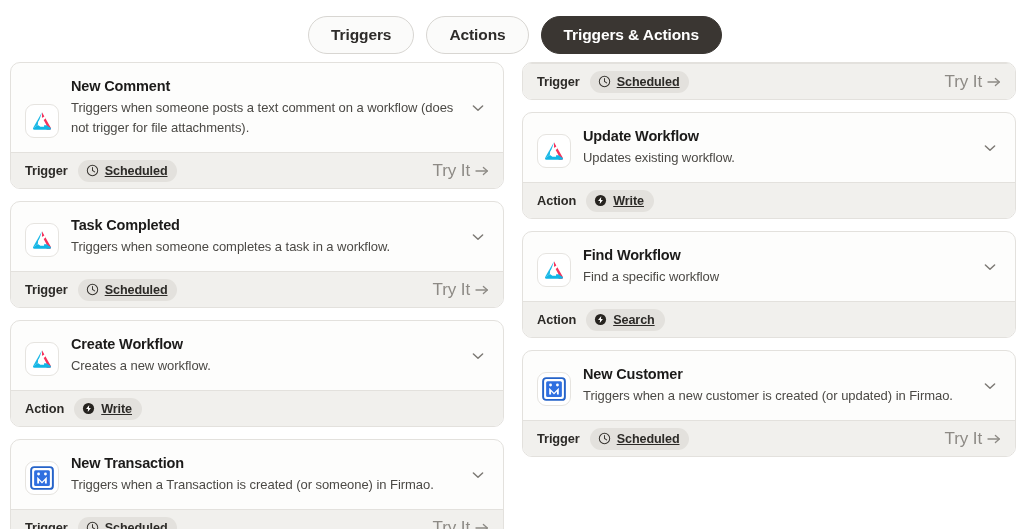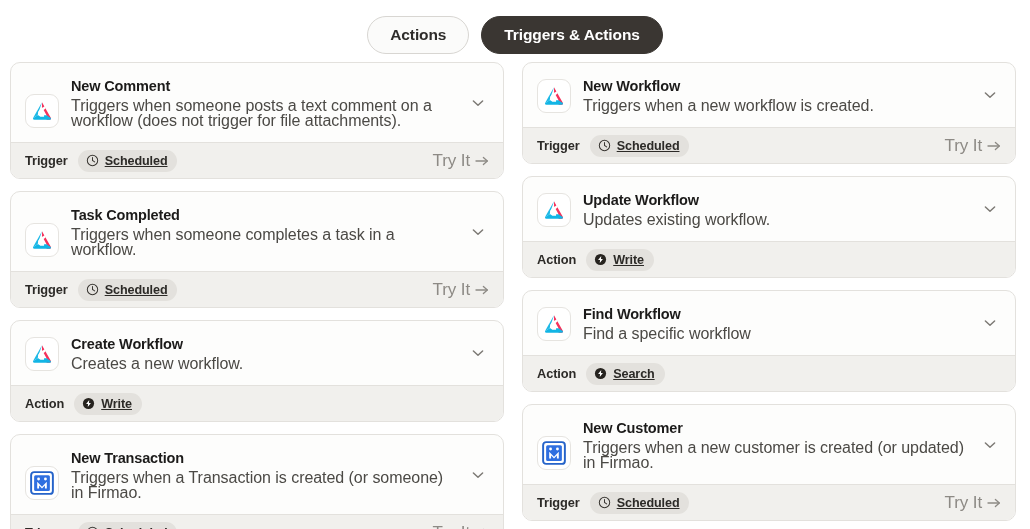--- a/index.html
+++ b/index.html
@@ -87,23 +87,23 @@
   .card-text { flex: 1 1 auto; padding-right: 8px; min-width: 0; }
   .card-title {
     font-size: 14.5px;
     font-weight: 700;
     color: #1c1b1a;
     letter-spacing: -0.15px;
     line-height: 19px;
     margin-bottom: 2px;
   }
   .card-desc {
-    font-size: 16px;
+    font-size: 13px;
     color: #4b4945;
-    line-height: 15px;
+    line-height: 20px;
     letter-spacing: -0.05px;
   }
   .chevron {
     flex: 0 0 auto;
     width: 22px;
     height: 22px;
     display: flex;
     align-items: center;
     justify-content: center;
     align-self: center;
@@ -156,20 +156,21 @@
   }
   .try-it svg { display: block; }
   .foot-spacer { margin-left: auto; }
 </style>
 </head>
 <body>
 
 <div class="page">
 
   <div class="filter-bar">
+      <button class="pill inactive">Triggers</button>
       <button class="pill inactive">Actions</button>
       <button class="pill active">Triggers &amp; Actions</button>
     </div>
 
   <div class="columns">
     <div class="col" id="col-left">
         <div class="card">
           <div class="card-body">
             <div class="app-icon">
               <svg width="22" height="22" viewBox="0 0 32 32">
@@ -329,33 +330,126 @@
     <path d="M1 6 H12.2" stroke="#8d8a85" stroke-width="1.3" stroke-linecap="round"></path>
     <path d="M8.4 2.4 L12.3 6 L8.4 9.6" stroke="#8d8a85" stroke-width="1.3" stroke-linecap="round" stroke-linejoin="round"></path>
   </svg>
               </span>
             </a>
           </div>
         </div>
       </div>
     <div class="col" id="col-right">
         <div class="card">
+          <div class="card-foot">
+            <span class="foot-kind">Trigger</span>
+            <span class="badge">
+              <span class="bicon">
+                <svg width="13" height="13" viewBox="0 0 14 14" fill="none">
+    <circle cx="7" cy="7" r="5.6" stroke="#3a3733" stroke-width="1.1"></circle>
+    <path d="M7 3.9 L7 7 L9.3 8.5" stroke="#3a3733" stroke-width="1.1" stroke-linecap="round"></path>
+  </svg>
+              </span>
+              <span>Scheduled</span>
+            </span>
+            <a class="try-it">
+              <span>Try It</span>
+              <span>
+                <svg width="14" height="12" viewBox="0 0 14 12" fill="none">
+    <path d="M1 6 H12.2" stroke="#8d8a85" stroke-width="1.3" stroke-linecap="round"></path>
+    <path d="M8.4 2.4 L12.3 6 L8.4 9.6" stroke="#8d8a85" stroke-width="1.3" stroke-linecap="round" stroke-linejoin="round"></path>
+  </svg>
+              </span>
+            </a>
+          </div>
+        </div>
+        <div class="card">
           <div class="card-body">
             <div class="app-icon">
               <svg width="22" height="22" viewBox="0 0 32 32">
     <path d="M16 3.2 L29.2 26.4 A2.6 2.6 0 0 1 27 28.8 L22.6 28.8 L22.6 22.0 L16 10.2 Z" fill="#f5325b"></path>
     <path d="M29.2 26.4 A2.6 2.6 0 0 1 27 28.8 L5 28.8 A2.6 2.6 0 0 1 2.8 26.4 L9.6 22.0 L22.6 22.0 Z" fill="#12b5e5"></path>
     <path d="M16 3.2 L9.6 22.0 L2.8 26.4 Z" fill="#12b5e5" opacity="0.95"></path>
     <path d="M16 3.2 L22.6 22.0 L9.6 22.0 Z" fill="#ffffff" opacity="0.0"></path>
     <path d="M20.4 8.6 L12.2 14.4 A6 6 0 0 0 13.6 24.4 L19.0 24.4 L19.0 19.4 L16.2 19.4 A1.6 1.6 0 0 1 15.3 16.5 L21.0 12.6 Z" fill="#ffffff"></path>
   </svg>
             </div>
             <div class="card-text">
-              <div class="card-title">New Workflow</div>
-              <div class="card-desc">Triggers when a new workflow is created.</div>
+              <div class="card-title">Update Workflow</div>
+              <div class="card-desc">Updates existing workflow.</div>
+            </div>
+            <div class="chevron">
+              <svg width="16" height="16" viewBox="0 0 16 16" fill="none">
+    <path d="M3.4 6 L8 10.3 L12.6 6" stroke="#7d7a75" stroke-width="1.5" stroke-linecap="round" stroke-linejoin="round"></path>
+  </svg>
+            </div>
+          </div>
+          <div class="card-foot">
+            <span class="foot-kind">Action</span>
+            <span class="badge">
+              <span class="bicon">
+                <svg width="13" height="13" viewBox="0 0 14 14">
+    <circle cx="7" cy="7" r="6" fill="#26231f"></circle>
+    <path d="M7.8 3.2 L4.4 7.6 L6.5 7.6 L6.2 10.8 L9.6 6.4 L7.5 6.4 Z" fill="#ffffff"></path>
+  </svg>
+              </span>
+              <span>Write</span>
+            </span>
+            <span class="foot-spacer"></span>
+          </div>
+        </div>
+        <div class="card">
+          <div class="card-body">
+            <div class="app-icon">
+              <svg width="22" height="22" viewBox="0 0 32 32">
+    <path d="M16 3.2 L29.2 26.4 A2.6 2.6 0 0 1 27 28.8 L22.6 28.8 L22.6 22.0 L16 10.2 Z" fill="#f5325b"></path>
+    <path d="M29.2 26.4 A2.6 2.6 0 0 1 27 28.8 L5 28.8 A2.6 2.6 0 0 1 2.8 26.4 L9.6 22.0 L22.6 22.0 Z" fill="#12b5e5"></path>
+    <path d="M16 3.2 L9.6 22.0 L2.8 26.4 Z" fill="#12b5e5" opacity="0.95"></path>
+    <path d="M16 3.2 L22.6 22.0 L9.6 22.0 Z" fill="#ffffff" opacity="0.0"></path>
+    <path d="M20.4 8.6 L12.2 14.4 A6 6 0 0 0 13.6 24.4 L19.0 24.4 L19.0 19.4 L16.2 19.4 A1.6 1.6 0 0 1 15.3 16.5 L21.0 12.6 Z" fill="#ffffff"></path>
+  </svg>
+            </div>
+            <div class="card-text">
+              <div class="card-title">Find Workflow</div>
+              <div class="card-desc">Find a specific workflow</div>
+            </div>
+            <div class="chevron">
+              <svg width="16" height="16" viewBox="0 0 16 16" fill="none">
+    <path d="M3.4 6 L8 10.3 L12.6 6" stroke="#7d7a75" stroke-width="1.5" stroke-linecap="round" stroke-linejoin="round"></path>
+  </svg>
+            </div>
+          </div>
+          <div class="card-foot">
+            <span class="foot-kind">Action</span>
+            <span class="badge">
+              <span class="bicon">
+                <svg width="13" height="13" viewBox="0 0 14 14">
+    <circle cx="7" cy="7" r="6" fill="#26231f"></circle>
+    <path d="M7.8 3.2 L4.4 7.6 L6.5 7.6 L6.2 10.8 L9.6 6.4 L7.5 6.4 Z" fill="#ffffff"></path>
+  </svg>
+              </span>
+              <span>Search</span>
+            </span>
+            <span class="foot-spacer"></span>
+          </div>
+        </div>
+        <div class="card">
+          <div class="card-body">
+            <div class="app-icon">
+              <svg width="24" height="24" viewBox="0 0 32 32">
+    <rect x="1.5" y="1.5" width="29" height="29" rx="4" fill="#ffffff" stroke="#2563c9" stroke-width="2.6"></rect>
+    <rect x="5.5" y="5.5" width="21" height="21" rx="2" fill="#2f6fe0"></rect>
+    <circle cx="11.4" cy="10.6" r="1.9" fill="#ffffff"></circle>
+    <circle cx="20.6" cy="10.6" r="1.9" fill="#ffffff"></circle>
+    <path d="M9.6 23.4 L9.6 14.2 L16 21.0 L22.4 14.2 L22.4 23.4 L19.9 23.4 L19.9 19.4 L16 23.4 L12.1 19.4 L12.1 23.4 Z" fill="#ffffff"></path>
+  </svg>
+            </div>
+            <div class="card-text">
+              <div class="card-title">New Customer</div>
+              <div class="card-desc">Triggers when a new customer is created (or updated) in Firmao.</div>
             </div>
             <div class="chevron">
               <svg width="16" height="16" viewBox="0 0 16 16" fill="none">
     <path d="M3.4 6 L8 10.3 L12.6 6" stroke="#7d7a75" stroke-width="1.5" stroke-linecap="round" stroke-linejoin="round"></path>
   </svg>
             </div>
           </div>
           <div class="card-foot">
             <span class="foot-kind">Trigger</span>
             <span class="badge">
@@ -371,129 +465,16 @@
               <span>Try It</span>
               <span>
                 <svg width="14" height="12" viewBox="0 0 14 12" fill="none">
     <path d="M1 6 H12.2" stroke="#8d8a85" stroke-width="1.3" stroke-linecap="round"></path>
     <path d="M8.4 2.4 L12.3 6 L8.4 9.6" stroke="#8d8a85" stroke-width="1.3" stroke-linecap="round" stroke-linejoin="round"></path>
   </svg>
               </span>
             </a>
           </div>
         </div>
-        <div class="card">
-          <div class="card-body">
-            <div class="app-icon">
-              <svg width="22" height="22" viewBox="0 0 32 32">
-    <path d="M16 3.2 L29.2 26.4 A2.6 2.6 0 0 1 27 28.8 L22.6 28.8 L22.6 22.0 L16 10.2 Z" fill="#f5325b"></path>
-    <path d="M29.2 26.4 A2.6 2.6 0 0 1 27 28.8 L5 28.8 A2.6 2.6 0 0 1 2.8 26.4 L9.6 22.0 L22.6 22.0 Z" fill="#12b5e5"></path>
-    <path d="M16 3.2 L9.6 22.0 L2.8 26.4 Z" fill="#12b5e5" opacity="0.95"></path>
-    <path d="M16 3.2 L22.6 22.0 L9.6 22.0 Z" fill="#ffffff" opacity="0.0"></path>
-    <path d="M20.4 8.6 L12.2 14.4 A6 6 0 0 0 13.6 24.4 L19.0 24.4 L19.0 19.4 L16.2 19.4 A1.6 1.6 0 0 1 15.3 16.5 L21.0 12.6 Z" fill="#ffffff"></path>
-  </svg>
-            </div>
-            <div class="card-text">
-              <div class="card-title">Update Workflow</div>
-              <div class="card-desc">Updates existing workflow.</div>
-            </div>
-            <div class="chevron">
-              <svg width="16" height="16" viewBox="0 0 16 16" fill="none">
-    <path d="M3.4 6 L8 10.3 L12.6 6" stroke="#7d7a75" stroke-width="1.5" stroke-linecap="round" stroke-linejoin="round"></path>
-  </svg>
-            </div>
-          </div>
-          <div class="card-foot">
-            <span class="foot-kind">Action</span>
-            <span class="badge">
-              <span class="bicon">
-                <svg width="13" height="13" viewBox="0 0 14 14">
-    <circle cx="7" cy="7" r="6" fill="#26231f"></circle>
-    <path d="M7.8 3.2 L4.4 7.6 L6.5 7.6 L6.2 10.8 L9.6 6.4 L7.5 6.4 Z" fill="#ffffff"></path>
-  </svg>
-              </span>
-              <span>Write</span>
-            </span>
-            <span class="foot-spacer"></span>
-          </div>
-        </div>
-        <div class="card">
-          <div class="card-body">
-            <div class="app-icon">
-              <svg width="22" height="22" viewBox="0 0 32 32">
-    <path d="M16 3.2 L29.2 26.4 A2.6 2.6 0 0 1 27 28.8 L22.6 28.8 L22.6 22.0 L16 10.2 Z" fill="#f5325b"></path>
-    <path d="M29.2 26.4 A2.6 2.6 0 0 1 27 28.8 L5 28.8 A2.6 2.6 0 0 1 2.8 26.4 L9.6 22.0 L22.6 22.0 Z" fill="#12b5e5"></path>
-    <path d="M16 3.2 L9.6 22.0 L2.8 26.4 Z" fill="#12b5e5" opacity="0.95"></path>
-    <path d="M16 3.2 L22.6 22.0 L9.6 22.0 Z" fill="#ffffff" opacity="0.0"></path>
-    <path d="M20.4 8.6 L12.2 14.4 A6 6 0 0 0 13.6 24.4 L19.0 24.4 L19.0 19.4 L16.2 19.4 A1.6 1.6 0 0 1 15.3 16.5 L21.0 12.6 Z" fill="#ffffff"></path>
-  </svg>
-            </div>
-            <div class="card-text">
-              <div class="card-title">Find Workflow</div>
-              <div class="card-desc">Find a specific workflow</div>
-            </div>
-            <div class="chevron">
-              <svg width="16" height="16" viewBox="0 0 16 16" fill="none">
-    <path d="M3.4 6 L8 10.3 L12.6 6" stroke="#7d7a75" stroke-width="1.5" stroke-linecap="round" stroke-linejoin="round"></path>
-  </svg>
-            </div>
-          </div>
-          <div class="card-foot">
-            <span class="foot-kind">Action</span>
-            <span class="badge">
-              <span class="bicon">
-                <svg width="13" height="13" viewBox="0 0 14 14">
-    <circle cx="7" cy="7" r="6" fill="#26231f"></circle>
-    <path d="M7.8 3.2 L4.4 7.6 L6.5 7.6 L6.2 10.8 L9.6 6.4 L7.5 6.4 Z" fill="#ffffff"></path>
-  </svg>
-              </span>
-              <span>Search</span>
-            </span>
-            <span class="foot-spacer"></span>
-          </div>
-        </div>
-        <div class="card">
-          <div class="card-body">
-            <div class="app-icon">
-              <svg width="24" height="24" viewBox="0 0 32 32">
-    <rect x="1.5" y="1.5" width="29" height="29" rx="4" fill="#ffffff" stroke="#2563c9" stroke-width="2.6"></rect>
-    <rect x="5.5" y="5.5" width="21" height="21" rx="2" fill="#2f6fe0"></rect>
-    <circle cx="11.4" cy="10.6" r="1.9" fill="#ffffff"></circle>
-    <circle cx="20.6" cy="10.6" r="1.9" fill="#ffffff"></circle>
-    <path d="M9.6 23.4 L9.6 14.2 L16 21.0 L22.4 14.2 L22.4 23.4 L19.9 23.4 L19.9 19.4 L16 23.4 L12.1 19.4 L12.1 23.4 Z" fill="#ffffff"></path>
-  </svg>
-            </div>
-            <div class="card-text">
-              <div class="card-title">New Customer</div>
-              <div class="card-desc">Triggers when a new customer is created (or updated) in Firmao.</div>
-            </div>
-            <div class="chevron">
-              <svg width="16" height="16" viewBox="0 0 16 16" fill="none">
-    <path d="M3.4 6 L8 10.3 L12.6 6" stroke="#7d7a75" stroke-width="1.5" stroke-linecap="round" stroke-linejoin="round"></path>
-  </svg>
-            </div>
-          </div>
-          <div class="card-foot">
-            <span class="foot-kind">Trigger</span>
-            <span class="badge">
-              <span class="bicon">
-                <svg width="13" height="13" viewBox="0 0 14 14" fill="none">
-    <circle cx="7" cy="7" r="5.6" stroke="#3a3733" stroke-width="1.1"></circle>
-    <path d="M7 3.9 L7 7 L9.3 8.5" stroke="#3a3733" stroke-width="1.1" stroke-linecap="round"></path>
-  </svg>
-              </span>
-              <span>Scheduled</span>
-            </span>
-            <a class="try-it">
-              <span>Try It</span>
-              <span>
-                <svg width="14" height="12" viewBox="0 0 14 12" fill="none">
-    <path d="M1 6 H12.2" stroke="#8d8a85" stroke-width="1.3" stroke-linecap="round"></path>
-    <path d="M8.4 2.4 L12.3 6 L8.4 9.6" stroke="#8d8a85" stroke-width="1.3" stroke-linecap="round" stroke-linejoin="round"></path>
-  </svg>
-              </span>
-            </a>
-          </div>
-        </div>
       </div>
   </div>
 
 </div>
 
 </body></html>

